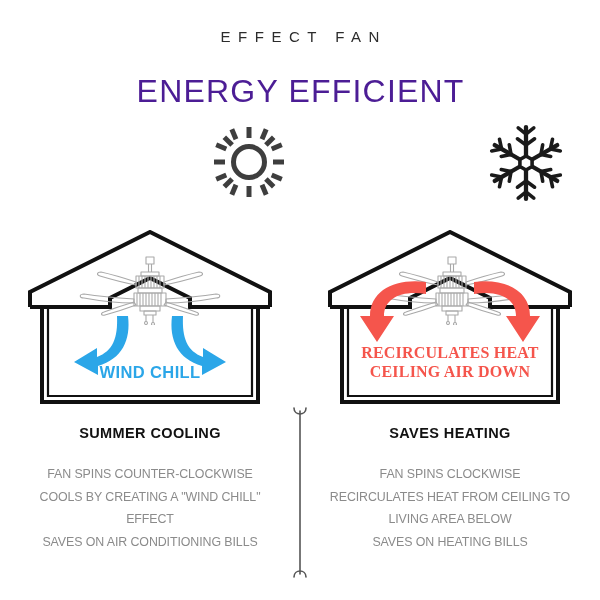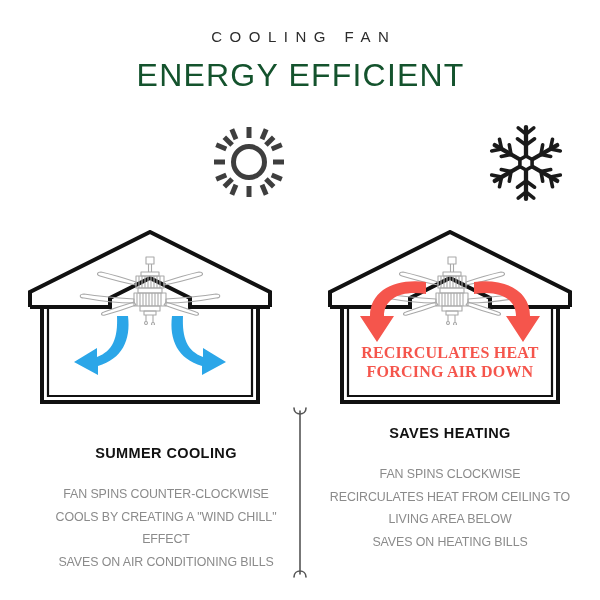--- a/index.html
+++ b/index.html
@@ -21,24 +21,24 @@
   }
   .eyebrow{
     margin-top:28px;
     font-size:15px;
     letter-spacing:7.5px;
     color:#2c2c2c;
     font-weight:400;
     text-indent:7.5px;
   }
   .headline{
-    margin-top:12px;
+    margin-top:28px;
     font-size:32px;
     letter-spacing:1.2px;
-    color:#14532d;
+    color:#4c1d95;
     font-weight:300;
     text-indent:1.2px;
   }
   
   .icon-sun{position:absolute;left:212px;top:125px;width:74px;height:74px;}
   .icon-snow{position:absolute;left:487px;top:124px;width:78px;height:78px;}
 
   
   .panel{position:absolute;top:230px;width:300px;height:185px;}
   .panel-left{left:0px;}
@@ -64,21 +64,21 @@
   }
   .label-red{
     top:114px;
     font-size:16px;
     letter-spacing:0.2px;
     color:#f5554c;
   }
 
   
   .caption{position:absolute;top:425px;width:300px;text-align:center;}
-  .caption-left{left:16px;margin-top:20px;}
+  .caption-left{left:0;}
   .caption-right{left:300px;}
   .caption h3{
     margin:0;
     font-size:14.5px;
     font-weight:bold;
     letter-spacing:0.4px;
     color:#111111;
   }
   .caption .lines{
     margin-top:22px;
@@ -93,21 +93,21 @@
 
   
   .divider{position:absolute;left:285px;top:405px;width:30px;height:175px;}
 </style>
 </head>
 <body>
 
 <div class="infographic">
 
   <div class="header">
-    <div class="eyebrow">COOLING FAN</div>
+    <div class="eyebrow">EFFECT FAN</div>
     <div class="headline">ENERGY EFFICIENT</div>
   </div>
 
   <svg class="icon-sun" viewBox="0 0 74 74">
     <g stroke="#3E3E3E" stroke-width="5" stroke-linecap="butt">
       <line x1="37" y1="2" x2="37" y2="13"></line>
       <line x1="37" y1="61" x2="37" y2="72"></line>
       <line x1="2" y1="37" x2="13" y2="37"></line>
       <line x1="61" y1="37" x2="72" y2="37"></line>
       <line x1="12.3" y1="12.3" x2="20.1" y2="20.1"></line>
@@ -226,20 +226,23 @@
                  C118 108 113 121 97 127
                  L97 118 L74 132 L98 145 L98 136
                  C122 129 131 110 128 86 Z"></path>
         <path d="M183 86
                  C182 108 187 121 203 127
                  L203 118 L226 132 L202 145 L202 136
                  C178 129 169 110 172 86 Z"></path>
       </g>
     </svg>
 
+    <div class="room-label label-blue">
+      <div>WIND CHILL</div>
+    </div>
   </div>
 
   <div class="panel panel-right">
 
     <svg class="house-svg" viewBox="0 0 300 185">
       <g fill="none" stroke="#111111" stroke-width="4" stroke-linejoin="miter">
         <path d="M30 77 L30 62 L150 2 L270 62 L270 77"></path>
         <path d="M30 77 L110 77 L110 68 L150 48 L190 68 L190 77 L270 77"></path>
         <path d="M42 77 L42 172 L258 172 L258 77"></path>
       </g>
@@ -280,21 +283,21 @@
                  C84 68 102 60 126 64 Z"></path>
         <path d="M174 52
                  C204 48 230 60 230 86
                  L240 86 L223 112 L206 86 L216 86
                  C216 68 198 60 174 64 Z"></path>
       </g>
     </svg>
 
     <div class="room-label label-red">
       <div>RECIRCULATES HEAT</div>
-      <div>FORCING AIR DOWN</div>
+      <div>CEILING AIR DOWN</div>
     </div>
   </div>
 
   <svg class="divider" viewBox="0 0 30 175">
     <g fill="none" stroke="#555555" stroke-width="1.6" stroke-linecap="round">
       <line x1="15" y1="6" x2="15" y2="169"></line>
       <path d="M9 3 C9 11 21 11 21 3"></path>
       <path d="M9 172 C9 164 21 164 21 172"></path>
     </g>
   </svg>

